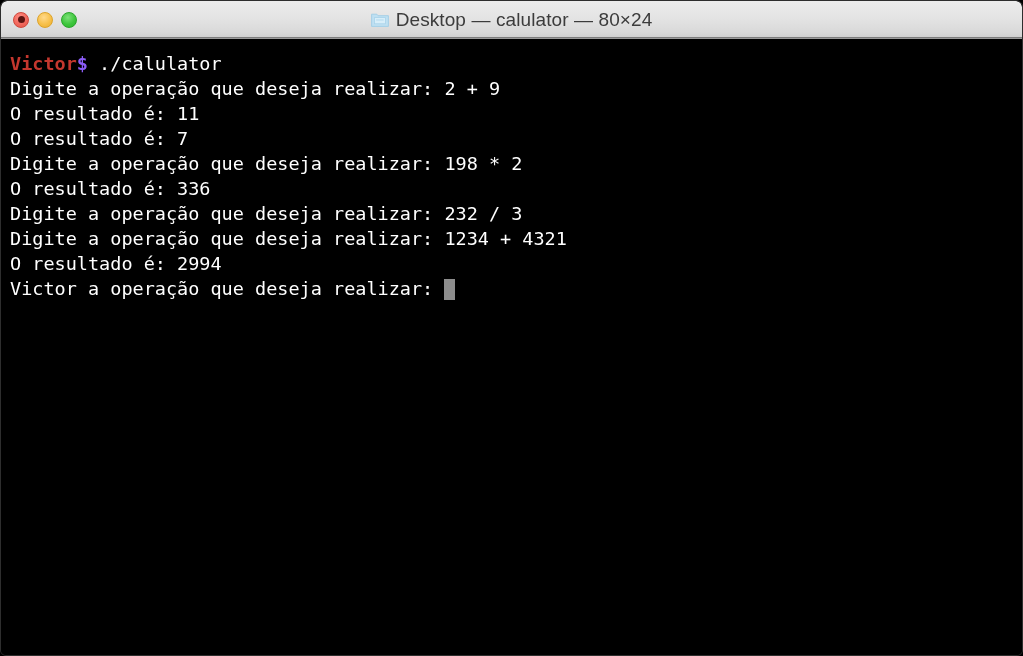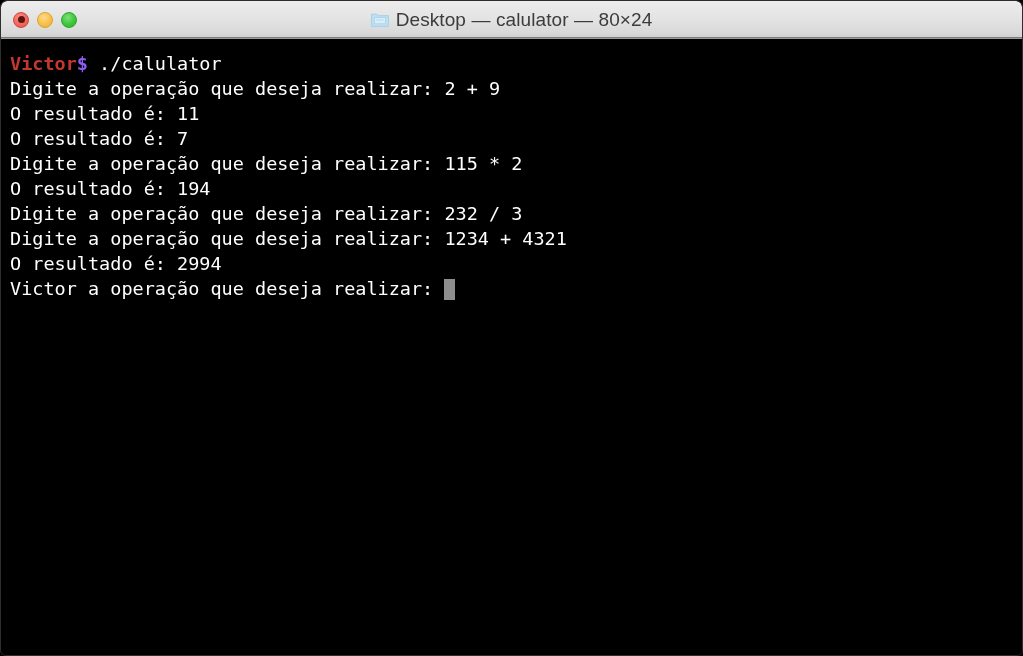--- a/index.html
+++ b/index.html
@@ -167,22 +167,22 @@
 
   </div>
 
   <div class="screen">
 
     <div class="term-line"><span class="user">Victor</span><span class="dollar">$</span><span> ./calulator</span></div>
 
     <div class="term-line">Digite a operação que deseja realizar: 2 + 9</div>
     <div class="term-line">O resultado é: 11</div>
     <div class="term-line">O resultado é: 7</div>
-    <div class="term-line">Digite a operação que deseja realizar: 115 * 2</div>
-    <div class="term-line">O resultado é: 194</div>
+    <div class="term-line">Digite a operação que deseja realizar: 198 * 2</div>
+    <div class="term-line">O resultado é: 336</div>
     <div class="term-line">Digite a operação que deseja realizar: 232 / 3</div>
     <div class="term-line">Digite a operação que deseja realizar: 1234 + 4321</div>
     <div class="term-line">O resultado é: 2994</div>
 
     <div class="term-line"><span>Victor a operação que deseja realizar: </span><span class="cursor"></span></div>
 
   </div>
 
 </div>
 

